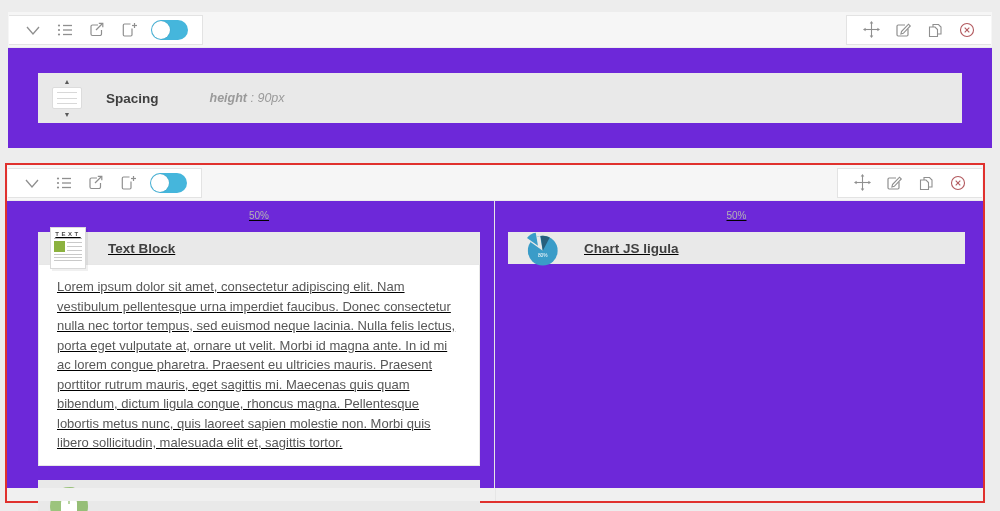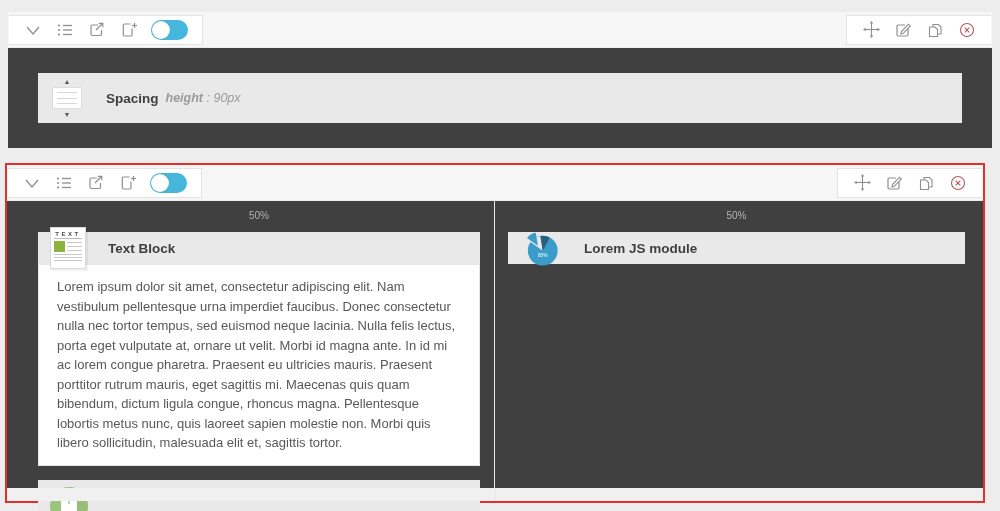--- a/index.html
+++ b/index.html
@@ -1,22 +1,22 @@
 <!DOCTYPE html>
 <html><head>
 <meta charset="utf-8">
 <style>
   * { margin:0; padding:0; box-sizing:border-box; }
   html,body { width:1000px; height:511px; overflow:hidden;
     font-family:"Liberation Sans", sans-serif; background:#ededed; }
 
   
-  .row-card { background:#404040; position:relative; }
+  .row-card { background:#6d28d9; position:relative; }
   .row-card.first { margin:12px 8px 0 8px; height:136px; }
-  .row-card.selected { margin:15px 15px 0 5px; height:340px; border:2px solid #e0312d; }
+  .row-card.selected { margin:15px 15px 0 5px; height:340px; border:2px solid #e0312d;text-decoration:underline; }
 
   
   .row-toolbar { height:36px; background:#f6f6f6; border-bottom:1px solid #ececec;
     display:flex; justify-content:space-between; align-items:center; }
   .tb-group { background:#fff; border:1px solid #e3e3e3; height:30px;
     display:flex; align-items:center; padding:0 8px; }
   .tb-group.left { margin-left:1px; border-left:none; }
   .tb-group.right { margin-right:1px; border-right:none; }
   .tb-btn { width:32px; height:28px; display:flex; align-items:center; justify-content:center;
     cursor:pointer; background:none; border:none; }
@@ -25,21 +25,21 @@
   
   .toggle { width:37px; height:20px; border-radius:10px; background:#45b6dc;
     position:relative; margin:0 6px; cursor:pointer; }
   .toggle .knob { position:absolute; left:1px; top:1px; width:18px; height:18px;
     border-radius:50%; background:#fff; box-shadow:0 0 1px rgba(0,0,0,.25); }
 
   
   .module-bar { background:#e9e9e9; display:flex; align-items:center; padding:0 12px; }
   .module-title { font-size:13.5px; font-weight:bold; color:#3f3f3f; margin-left:22px; }
   .module-attr { font-size:12.5px; color:#9a9a9a; font-style:italic; margin-left:7px; }
-  .module-attr .attr-name { font-weight:bold; font-style:italic; }
+  .module-attr .attr-name { font-weight:bold; font-style:italic;margin-left:44px; }
   .module-attr .attr-rest { }
 
   
   .spacing-bar { margin:25px 30px 0 30px; height:50px; }
   .spacing-icon { width:34px; display:flex; flex-direction:column; align-items:center; }
   .spacing-icon .arrow { font-size:7px; color:#5a5a5a; line-height:7px; }
   .spacing-icon .sp-box { width:30px; height:22px; background:#fff; border:1px solid #dcdcdc;
     border-radius:2px; margin:2px 0; padding:4px 4px;
     display:flex; flex-direction:column; justify-content:space-between; }
   .spacing-icon .sp-line { height:1px; background:#d8d8d8; }
@@ -326,21 +326,21 @@
       <div class="module-bar header">
         <span class="icon-wrap">
           <svg width="42" height="42" viewBox="0 0 48 48">
             <circle cx="26" cy="27" r="17" fill="#3a9cc8"></circle>
             <path d="M26 27 L12 17 A17 17 0 0 1 23 10.3 Z" fill="#e9e9e9"></path>
             <path d="M26 27 L23.5 10.2 A17 17 0 0 1 34 12 Z" fill="#27607c"></path>
             <path d="M20.5 21.5 L8 12.5 A15 15 0 0 1 18 6.5 Z" fill="#3a9cc8"></path>
             <text x="26" y="34" font-size="5.5" fill="#ffffff" text-anchor="middle">80%</text>
           </svg>
         </span>
-        <span class="module-title">Lorem JS module</span>
+        <span class="module-title">Chart JS ligula</span>
       </div>
     </div>
   </div>
 
   <div class="row-footer">
     <div class="footer-divider"></div>
   </div>
 </div>
 
 </body></html>

